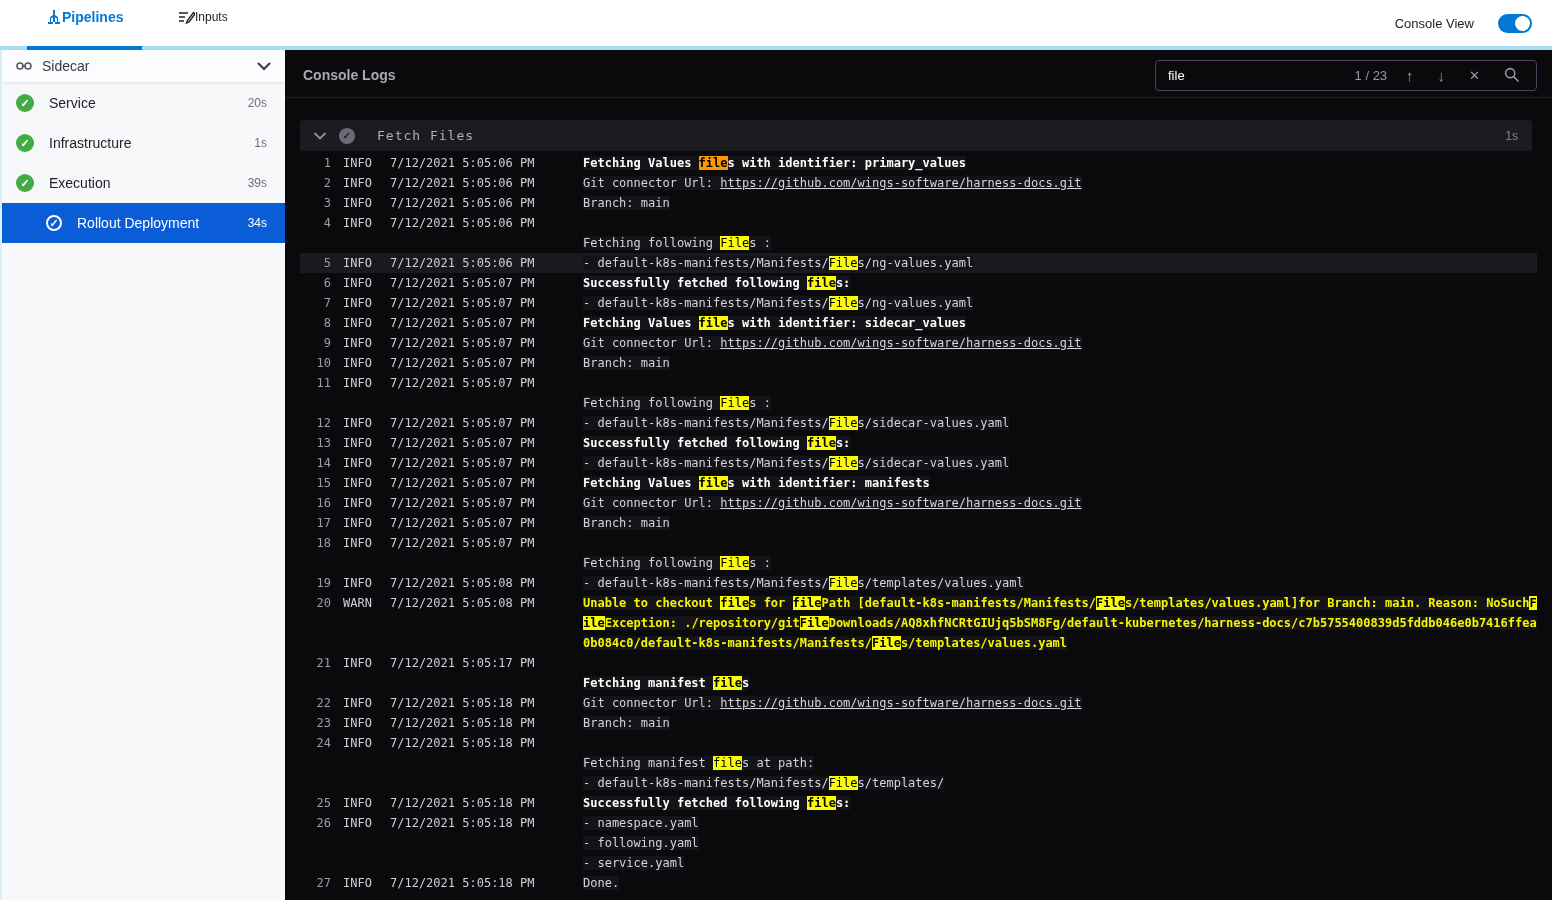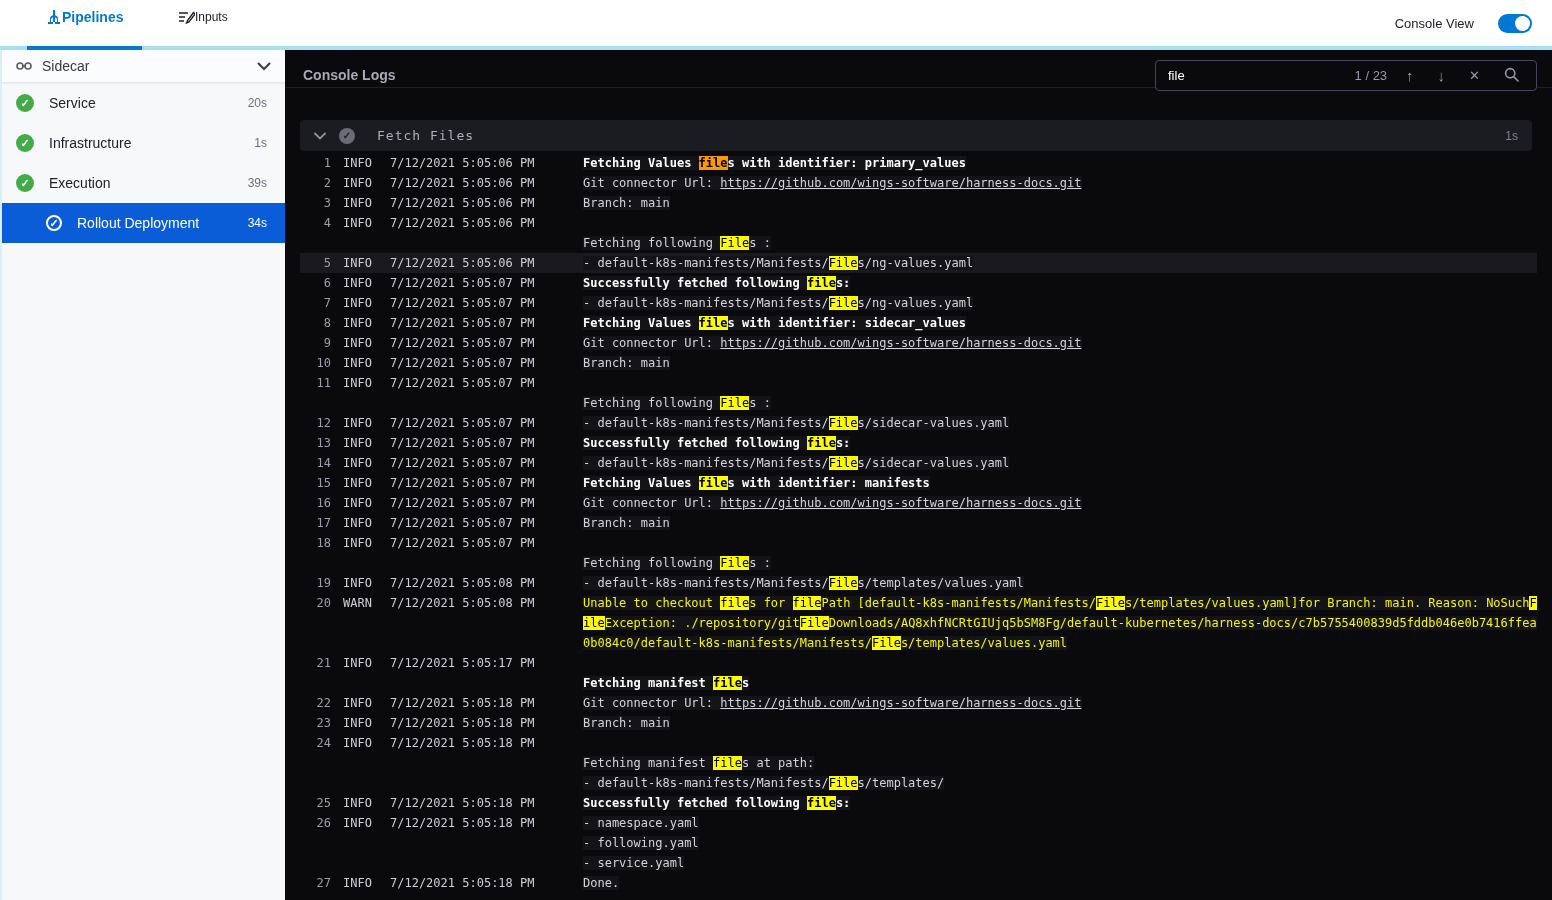--- a/index.html
+++ b/index.html
@@ -30,21 +30,21 @@
   .side-item .dur { font-size:12px; color:#6b6d85; }
   .chk { width:18px; height:18px; border-radius:50%; background:#42ab45; color:#fff; display:flex; align-items:center; justify-content:center; font-size:11px; font-weight:700; flex:0 0 18px; }
   .side-item.indent { padding-left:44px; }
   .side-item.selected { background:#0b5cd7; }
   .side-item.selected .label { color:#fff; font-weight:500; }
   .side-item.selected .dur { color:#fff; }
   .side-item.selected .chk { background:transparent; border:2px solid #fff; width:16px; height:16px; flex-basis:16px; }
 
   
   .console { position:absolute; left:285px; top:50px; width:1267px; height:850px; background:#0a0a0d; color:#e4e4e6; }
-  .console-head { height:38px; border-bottom:1px solid #1e1e24; position:relative; }
+  .console-head { height:48px; border-bottom:1px solid #1e1e24; position:relative; }
   .console-title { position:absolute; left:18px; top:17px; font-size:14px; font-weight:700; color:#a9aab8; }
   .searchbox { position:absolute; right:15px; top:10px; width:382px; height:31px; border:1px solid #45465a; border-radius:4px; display:flex; align-items:center; padding:0 12px; gap:14px; background:#0a0a0d; }
   .searchbox input { flex:1; min-width:0; background:transparent; border:none; outline:none; color:#fff; font-size:13px; font-family:"Liberation Sans",sans-serif; }
   .searchbox .counter { font-size:13px; color:#9899ab; white-space:nowrap; }
   .sbtn { color:#9899ab; font-size:15px; cursor:pointer; line-height:1; padding:0 5px; }
   .sbtn.small { font-size:13px; }
 
   .section-head { position:absolute; left:15px; top:70px; width:1232px; height:31px; background:#1b1b22; border-radius:4px; display:flex; align-items:center; padding:0 14px; }
   .section-head .chev { color:#8f90a0; cursor:pointer; display:flex; }
   .schk { width:16px; height:16px; border-radius:50%; background:#6a6b76; color:#1b1b22; display:flex; align-items:center; justify-content:center; font-size:10px; font-weight:700; margin-left:13px; }
@@ -55,21 +55,21 @@
   
   .log { position:absolute; left:15px; top:103px; width:1237px; font-family:"DejaVu Sans Mono", monospace; font-size:12px; line-height:20px; }
   .row { display:flex; height:20px; }
   .row.hl { background:#19191f; }
   .c-num { flex:0 0 31px; text-align:right; color:#9c9da8; }
   .c-lvl { flex:0 0 47px; margin-left:12px; color:#cfd0d8; }
   .c-time { flex:0 0 193px; color:#cfd0d8; }
   .c-msg { flex:1; min-width:0; white-space:pre; overflow:hidden; color:#d4d5da; }
   .msgbox { background:#141418; }
   .b { font-weight:700; color:#ffffff; }
-  .warn .msgbox { color:#f5f500; font-weight:400; }
+  .warn .msgbox { color:#f5f500; font-weight:700; }
   .m-y { background:#fcfc00; color:#000; }
   .m-o { background:#ff9800; color:#000; }
   .lnk { text-decoration:underline; cursor:pointer; }
 </style>
 </head>
 <body>
 
 <div class="topbar">
   <div class="tab tab-pipelines">
     <span>

